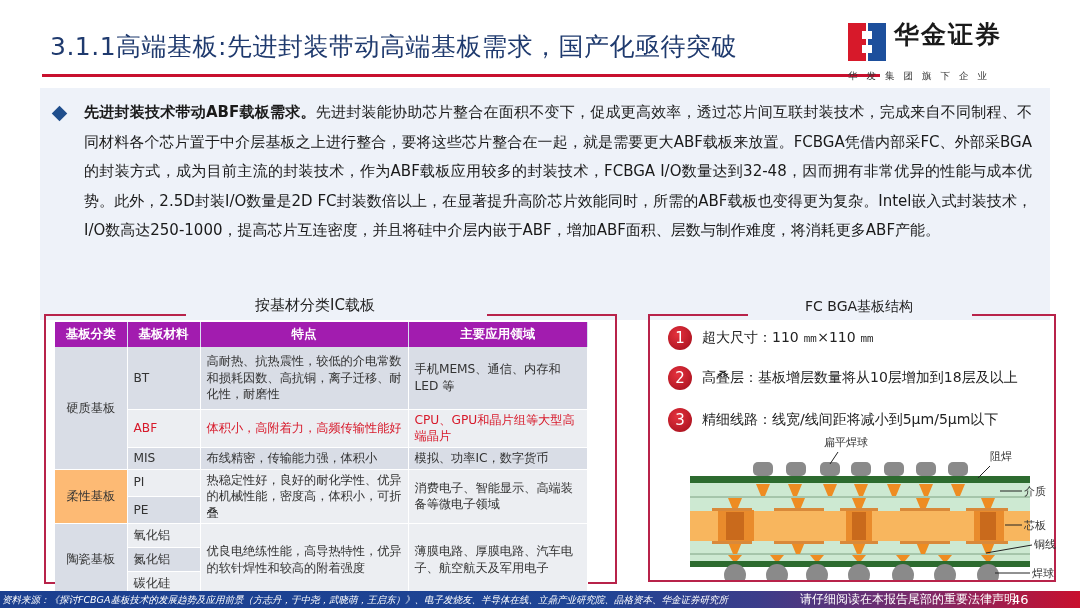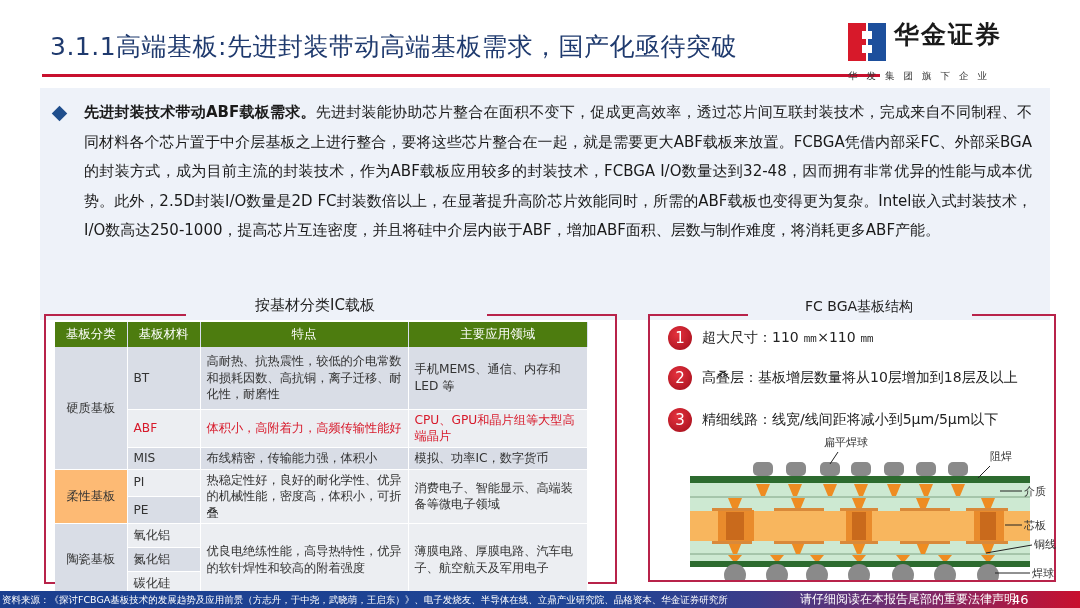--- a/index.html
+++ b/index.html
@@ -36,21 +36,21 @@
   }
   .textbox b { font-weight: bold; }
 
   .panel-left { position: absolute; left: 44px; top: 316px; width: 573px; height: 268px;
     border: 2px solid #b8234a; border-top: none; }
   .panel-left .t1 { position: absolute; left: -2px; top: -2px; width: 142px; height: 2px; background: #b8234a; }
   .panel-left .t2 { position: absolute; right: -2px; top: -2px; width: 130px; height: 2px; background: #b8234a; }
   .panel-title-left { position: absolute; left: 255px; top: 296px; font-size: 15px; color: #222; }
 
   table.ic { position: absolute; left: 55px; top: 322px; width: 533px; border-collapse: collapse; font-size: 12.2px; }
-  table.ic th { background: #4d7c0f; color: #fff; font-weight: normal; height: 25px; font-size: 12.5px; border-right: 1px solid #d9def0; }
+  table.ic th { background: #a21caf; color: #fff; font-weight: bold; height: 25px; font-size: 12.5px; border-right: 1px solid #d9def0; }
   table.ic td { border-right: 1px solid #ffffff; border-bottom: 1px solid #ffffff; padding: 2px 6px; vertical-align: middle; color: #333; line-height: 16.5px; }
   table.ic td.cat { background: #d9dde6; text-align: center; width: 72px; }
   table.ic td.mat { width: 73px; }
   table.ic .bgA { background: #d9dde6; }
   table.ic .bgB { background: #eceef2; }
   table.ic .red { color: #d7192a; }
 
   .panel-right { position: absolute; left: 648px; top: 316px; width: 408px; height: 266px;
     border: 2px solid #b8234a; border-top: none; }
   .panel-right .t1 { position: absolute; left: -2px; top: -2px; width: 100px; height: 2px; background: #b8234a; }
@@ -66,21 +66,21 @@
   .feat .txt { vertical-align: middle; }
 
   .diagram { position: absolute; left: 660px; top: 430px; width: 400px; height: 150px; }
   .diagram svg { width: 100%; height: 100%; }
 
   .footer {
     position: absolute; left: 0; top: 591px; width: 1080px; height: 17px;
     background: linear-gradient(90deg, #1b3f8f 0%, #1f4595 55%, #3b3d8a 70%, #7a2a6a 85%, #c8102e 100%);
     color: #fff; font-size: 10px; line-height: 17px; white-space: nowrap; overflow: hidden;
   }
-  .footer .src { position: absolute; left: 2px; font-size: 9.5px; }
+  .footer .src { position: absolute; left: 2px; font-style: italic; font-size: 9.5px; }
   .footer .legal { position: absolute; left: 772px; font-size: 12px; margin-left: 28px; }
   .footer .page { position: absolute; left: 1012px; font-size: 13px; }
 </style>
 </head>
 <body>
 
 <div class="title">3.1.1高端基板:先进封装带动高端基板需求，国产化亟待突破</div>
 <div class="title-rule"></div>
 
 <div class="logo">

